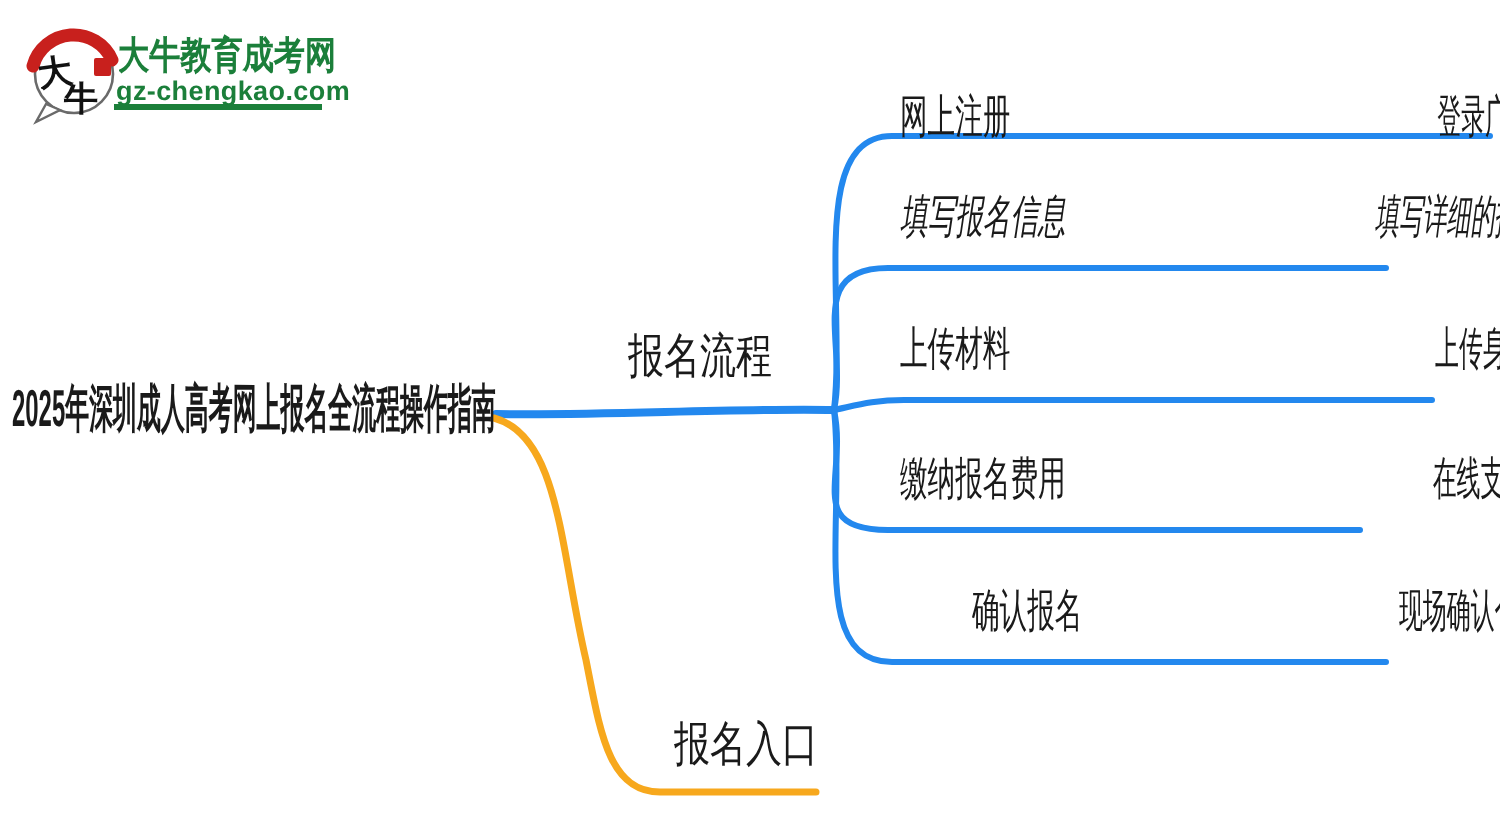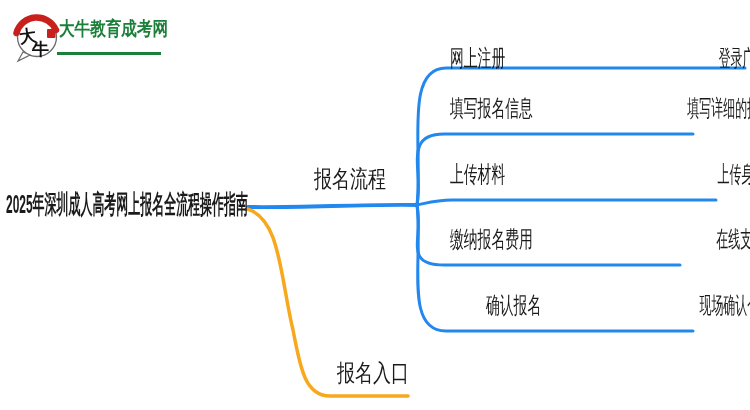--- a/index.html
+++ b/index.html
@@ -35,21 +35,21 @@
   
   .node{position:absolute;font-size:24px;white-space:nowrap;line-height:1;transform-origin:left top;}
   .flow-node{left:314px;top:167px;transform:scaleX(.75);}
   .entry-node{left:337px;top:361px;transform:scaleX(.75);}
 
   
   .row{position:absolute;left:450px;height:28px;display:flex;justify-content:space-between;align-items:flex-end;}
   .row .lbl{font-size:23px;line-height:1;white-space:nowrap;transform:scaleX(.60);transform-origin:left bottom;}
   .row .dtl{font-size:23px;line-height:1;white-space:nowrap;transform:scaleX(.52);transform-origin:right bottom;}
   .r1{top:42px;width:295px;}
-  .r2{top:92px;width:243px;}
+  .r2{top:92px;width:243px;font-style:italic;}
   .r3{top:158px;width:266px;gap:32px;}
   .r4{top:223px;width:230px;gap:40px;}
   .r5{top:289px;width:243px;margin-left:36px;}
 </style>
 </head>
 <body>
 
 <div class="stage">
 
   <svg class="connectors" viewBox="0 0 750 410">
@@ -67,20 +67,21 @@
 
   <svg class="logo-badge" width="48" height="56" viewBox="0 0 48 56">
     <circle cx="24" cy="30" r="19.5" fill="#ffffff" stroke="#6a6a6a" stroke-width="1.3"></circle>
     <path d="M10,45 L5,54 L17,48 Z" fill="#ffffff" stroke="#6a6a6a" stroke-width="1.2"></path>
     <path d="M3.5,26 A21,21 0 0 1 43,23" stroke="#c8201d" stroke-width="6.5" fill="none" stroke-linecap="round"></path>
     <rect x="34" y="22" width="8.5" height="9" rx="1" fill="#c8201d"></rect>
     <text x="6" y="35" font-size="17" font-weight="bold" fill="#111" transform="rotate(-8 14 29)">大</text>
     <text x="19" y="48" font-size="17" font-weight="bold" fill="#111">牛</text>
   </svg>
   <div class="site-name">大牛教育成考网</div>
+  <div class="site-domain">gz-chengkao.com</div>
   <div class="domain-underline"></div>
 
   <div class="main-title">2025年深圳成人高考网上报名全流程操作指南</div>
 
   <div class="node flow-node">报名流程</div>
 
   <div class="row r1">
     <span class="lbl">网上注册</span>
     <span class="dtl">登录广东省教育考试院官网进行注册</span>
   </div>

